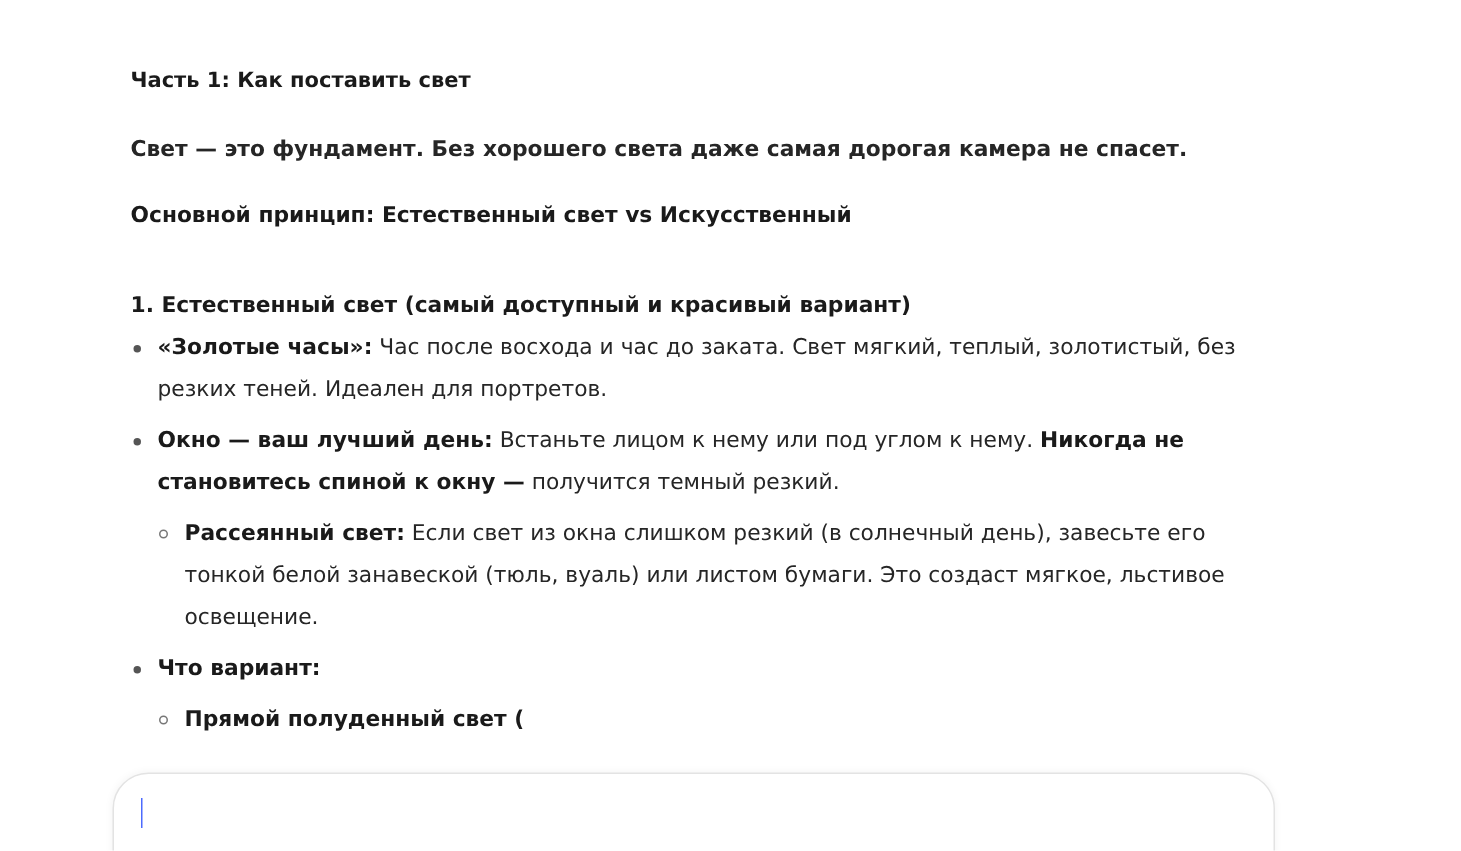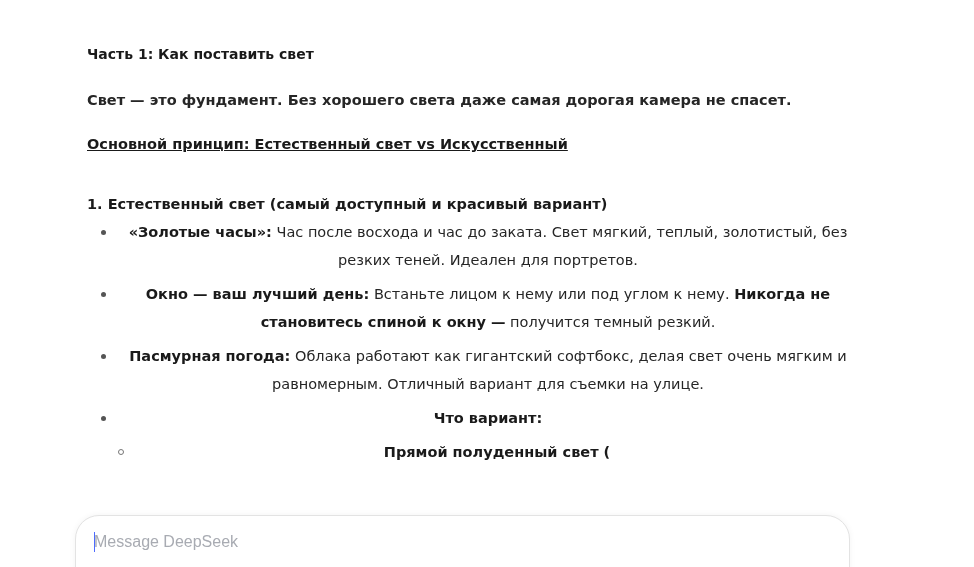--- a/index.html
+++ b/index.html
@@ -44,26 +44,25 @@
     .para {
       position: absolute;
       left: 0;
       margin: 0;
       white-space: nowrap;
       font-weight: bold;
     }
     .bold { font-weight: bold; color: #1a1a1a; }
     ul.list {
       position: absolute;
-      left: 12px;
+      left: 0;
       margin: 0;
       padding: 0;
       list-style: none;
       width: 760px;
-      text-align: center;
     }
     ul.list > li {
       position: relative;
       padding-left: 18px;
       margin-bottom: 6px;
     }
     ul.list > li::before {
       content: "";
       position: absolute;
       left: 2px;
@@ -132,41 +131,42 @@
 </head>
 <body>
 
 <div class="content">
   <div class="clipped-top">формируют дух и настроение фотографии</div>
 
   <h3 class="heading">Часть 1: Как поставить свет</h3>
 
   <p class="para" style="top:86px;">Свет — это фундамент. Без хорошего света даже самая дорогая камера не спасет.</p>
 
-  <p class="para bold" style="top:130px;text-decoration:underline;">Основной принцип: Естественный свет vs Искусственный</p>
+  <p class="para bold" style="top:130px;">Основной принцип: Естественный свет vs Искусственный</p>
 
   <p class="para bold" style="top:190px;">1. Естественный свет (самый доступный и красивый вариант)</p>
 
   <ul class="list" style="top:218px;">
     <li>
       <span class="bold">«Золотые часы»:</span><span> Час после восхода и час до заката. Свет мягкий, теплый, золотистый, без резких теней. Идеален для портретов.</span>
     </li>
     <li>
       <span class="bold">Окно — ваш лучший день:</span><span> Встаньте лицом к нему или под углом к нему. </span><span class="bold">Никогда не становитесь спиной к окну —</span><span> получится темный резкий.</span>
-    </li>
-    <li>
-      <span class="bold">Пасмурная погода:</span><span> Облака работают как гигантский софтбокс, делая свет очень мягким и равномерным. Отличный вариант для съемки на улице.</span>
+      <ul class="sub">
+        <li>
+          <span class="bold">Рассеянный свет:</span><span> Если свет из окна слишком резкий (в солнечный день), завесьте его тонкой белой занавеской (тюль, вуаль) или листом бумаги. Это создаст мягкое, льстивое освещение.</span>
+        </li>
+      </ul>
     </li>
     <li>
       <span class="bold">Что вариант:</span>
       <ul class="sub">
         <li>
           <span class="bold">Прямой полуденный свет (</span>
         </li>
       </ul>
     </li>
   </ul>
 </div>
 
 <div class="input-box">
-  <input class="input-field" type="text" placeholder="Message DeepSeek" style="">
   <span class="caret"></span>
 </div>
 
 </body></html>

